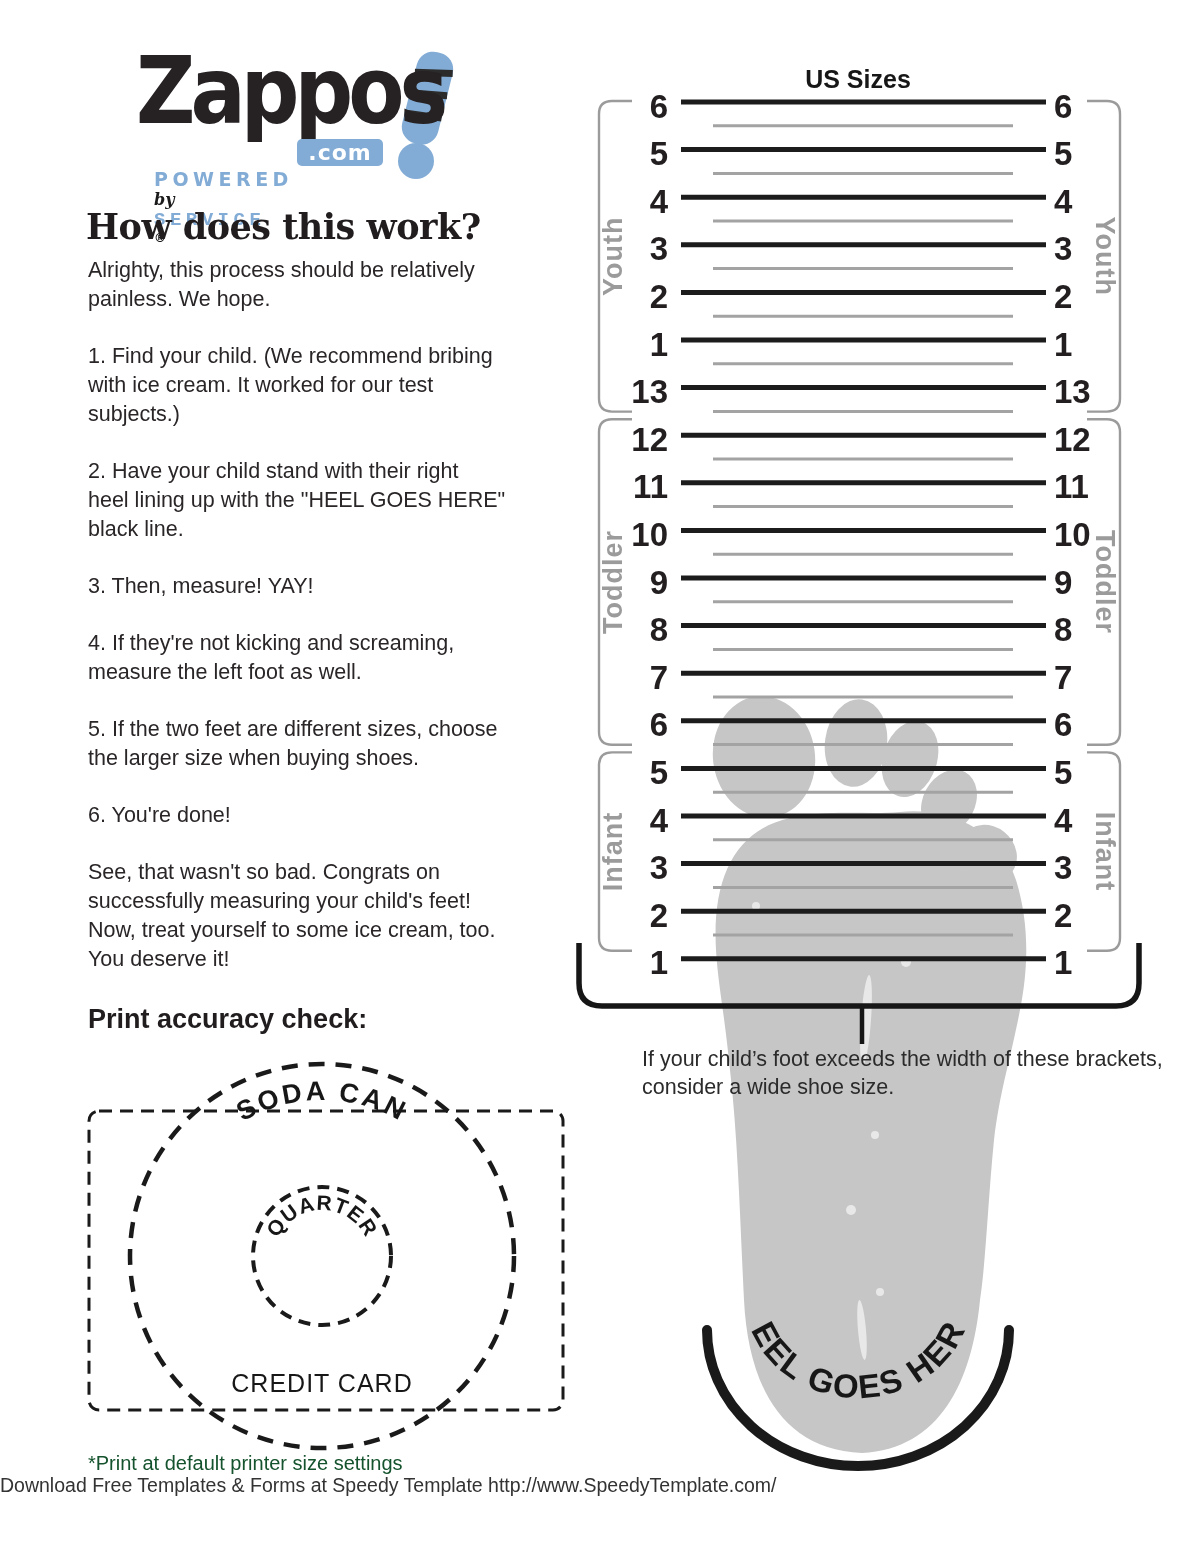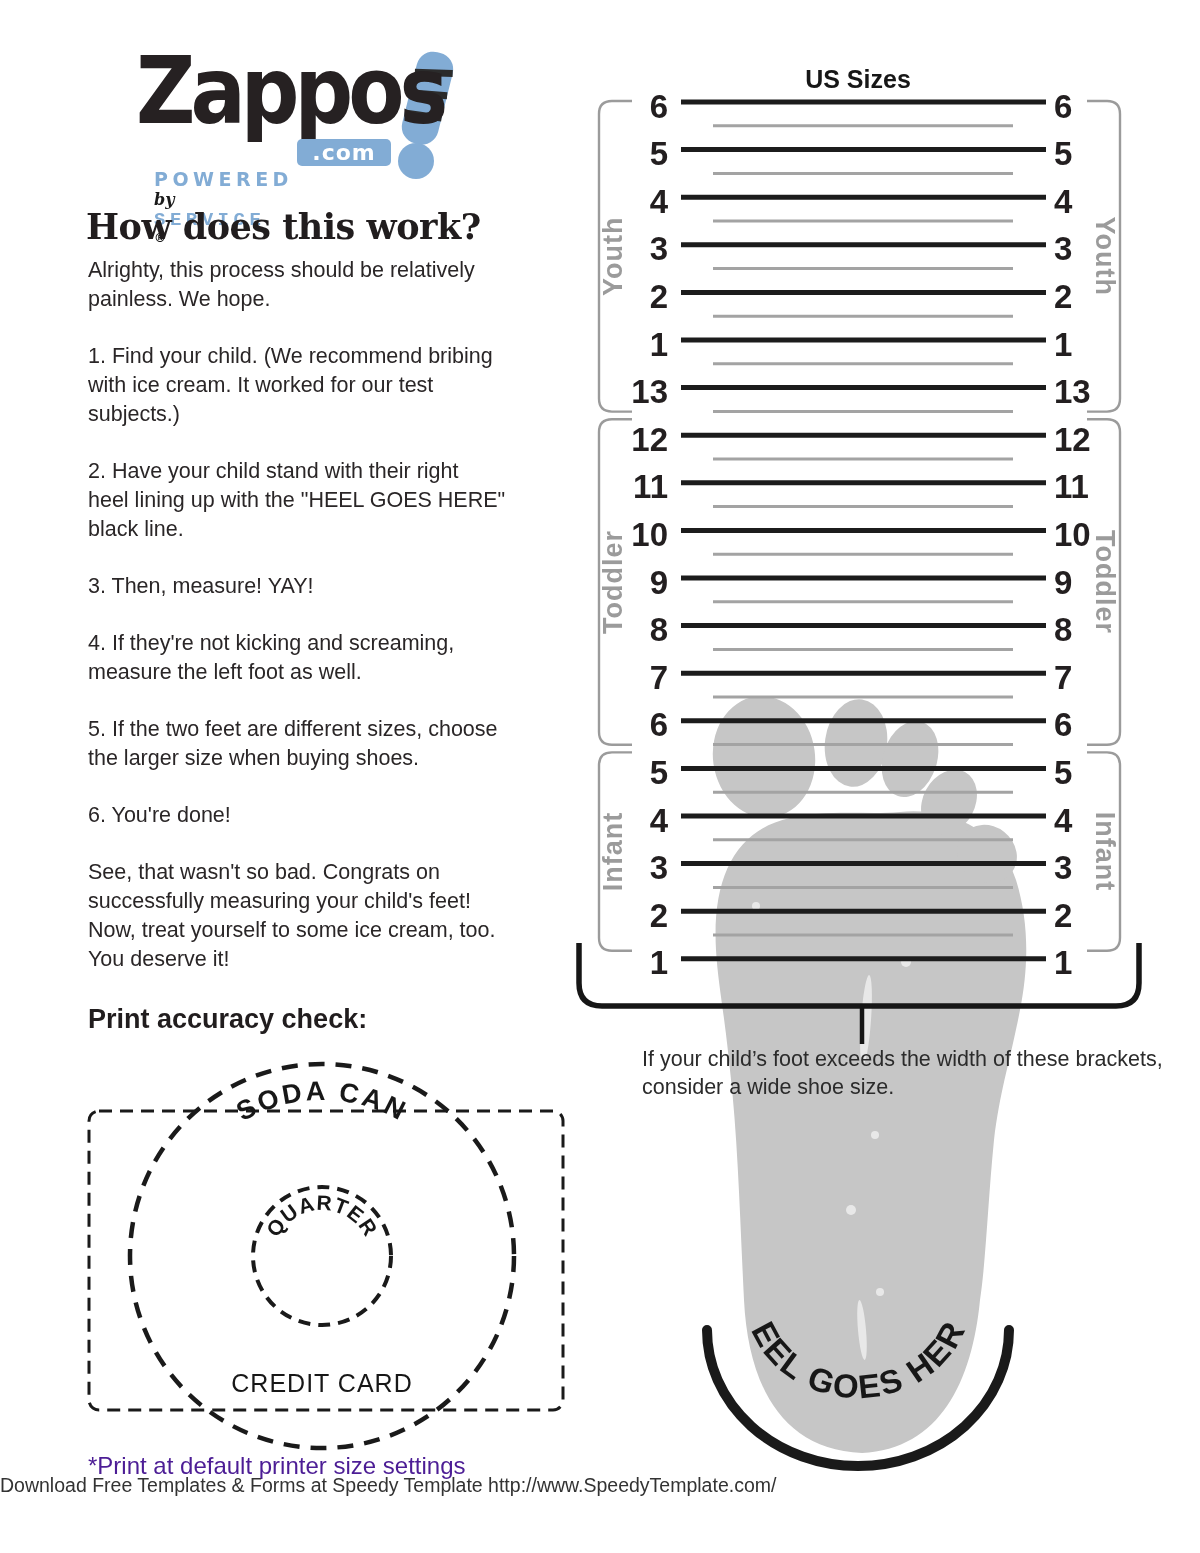--- a/index.html
+++ b/index.html
@@ -3,39 +3,39 @@
 <meta charset="utf-8">
 <style>
   html,body{margin:0;padding:0;background:#fff;}
   .page{position:relative;width:1200px;height:1553px;background:#fff;overflow:hidden;
         font-family:"Liberation Sans",sans-serif;color:#231f20;}
   .abs{position:absolute;}
   
   .brand{left:136px;top:44px;font-family:"DejaVu Sans",sans-serif;font-weight:bold;
          font-size:82px;letter-spacing:-5px;color:#262122;transform:scaleY(1.14);
          transform-origin:0 0;line-height:1;}
-  .dotcom{left:297px;top:139px;width:94px;height:27px;border-radius:5px;
+  .dotcom{left:297px;top:139px;width:86px;height:27px;border-radius:5px;
           display:flex;align-items:center;justify-content:center;
           font-weight:bold;font-size:22px;color:#fff;letter-spacing:1px;
           font-family:"DejaVu Sans",sans-serif;}
   .powered{left:140px;top:168px;display:flex;align-items:baseline;
            font-family:"DejaVu Sans",sans-serif;font-size:19px;font-weight:bold;flex-direction:column;}
   .powered .blue-seg{letter-spacing:4.5px;}
   .powered .by-seg{font-family:"DejaVu Serif",serif;font-style:italic;font-weight:bold;
                    color:#1a1a1a;font-size:16px;letter-spacing:0;margin:0 14px;}
   .powered .reg-seg{color:#1a1a1a;font-size:12px;margin-left:1px;}
   
   .howto-heading{left:86px;top:206px;font-family:"DejaVu Serif",serif;font-weight:bold;
                  font-size:35px;letter-spacing:-0.5px;color:#211d1e;}
   .instructions{left:88px;top:256px;width:470px;font-size:21.5px;line-height:29px;
                 color:#2a2627;}
   .instructions p{margin:0 0 28px 0;white-space:pre-line;}
   
   .check-heading{left:88px;top:1004px;font-size:27px;font-weight:bold;color:#211d1e;}
-  .footer-note{left:88px;top:1452px;font-size:24px;color:#4c1d95;}
+  .footer-note{left:88px;top:1452px;font-size:20px;color:#14532d;}
   .footer-download{left:0;top:1474px;width:1200px;text-align:left;font-size:19.5px;color:#333;}
   
   svg text{font-family:"Liberation Sans",sans-serif;}
   .size-label{font-size:33px;font-weight:bold;fill:#231f20;}
   .section-label{font-size:27px;font-weight:bold;fill:#9b9b9b;letter-spacing:1px;}
   .ruler-title{font-size:25px;font-weight:bold;fill:#171717;}
   .note-text{font-size:21.5px;fill:#2b2b2b;}
   .heel-label{font-size:33px;font-weight:bold;fill:#171717;letter-spacing:2px;}
   .soda-label{font-size:27px;font-weight:bold;fill:#171717;letter-spacing:3px;}
   .quarter-label{font-size:21px;font-weight:bold;fill:#171717;letter-spacing:1px;}

